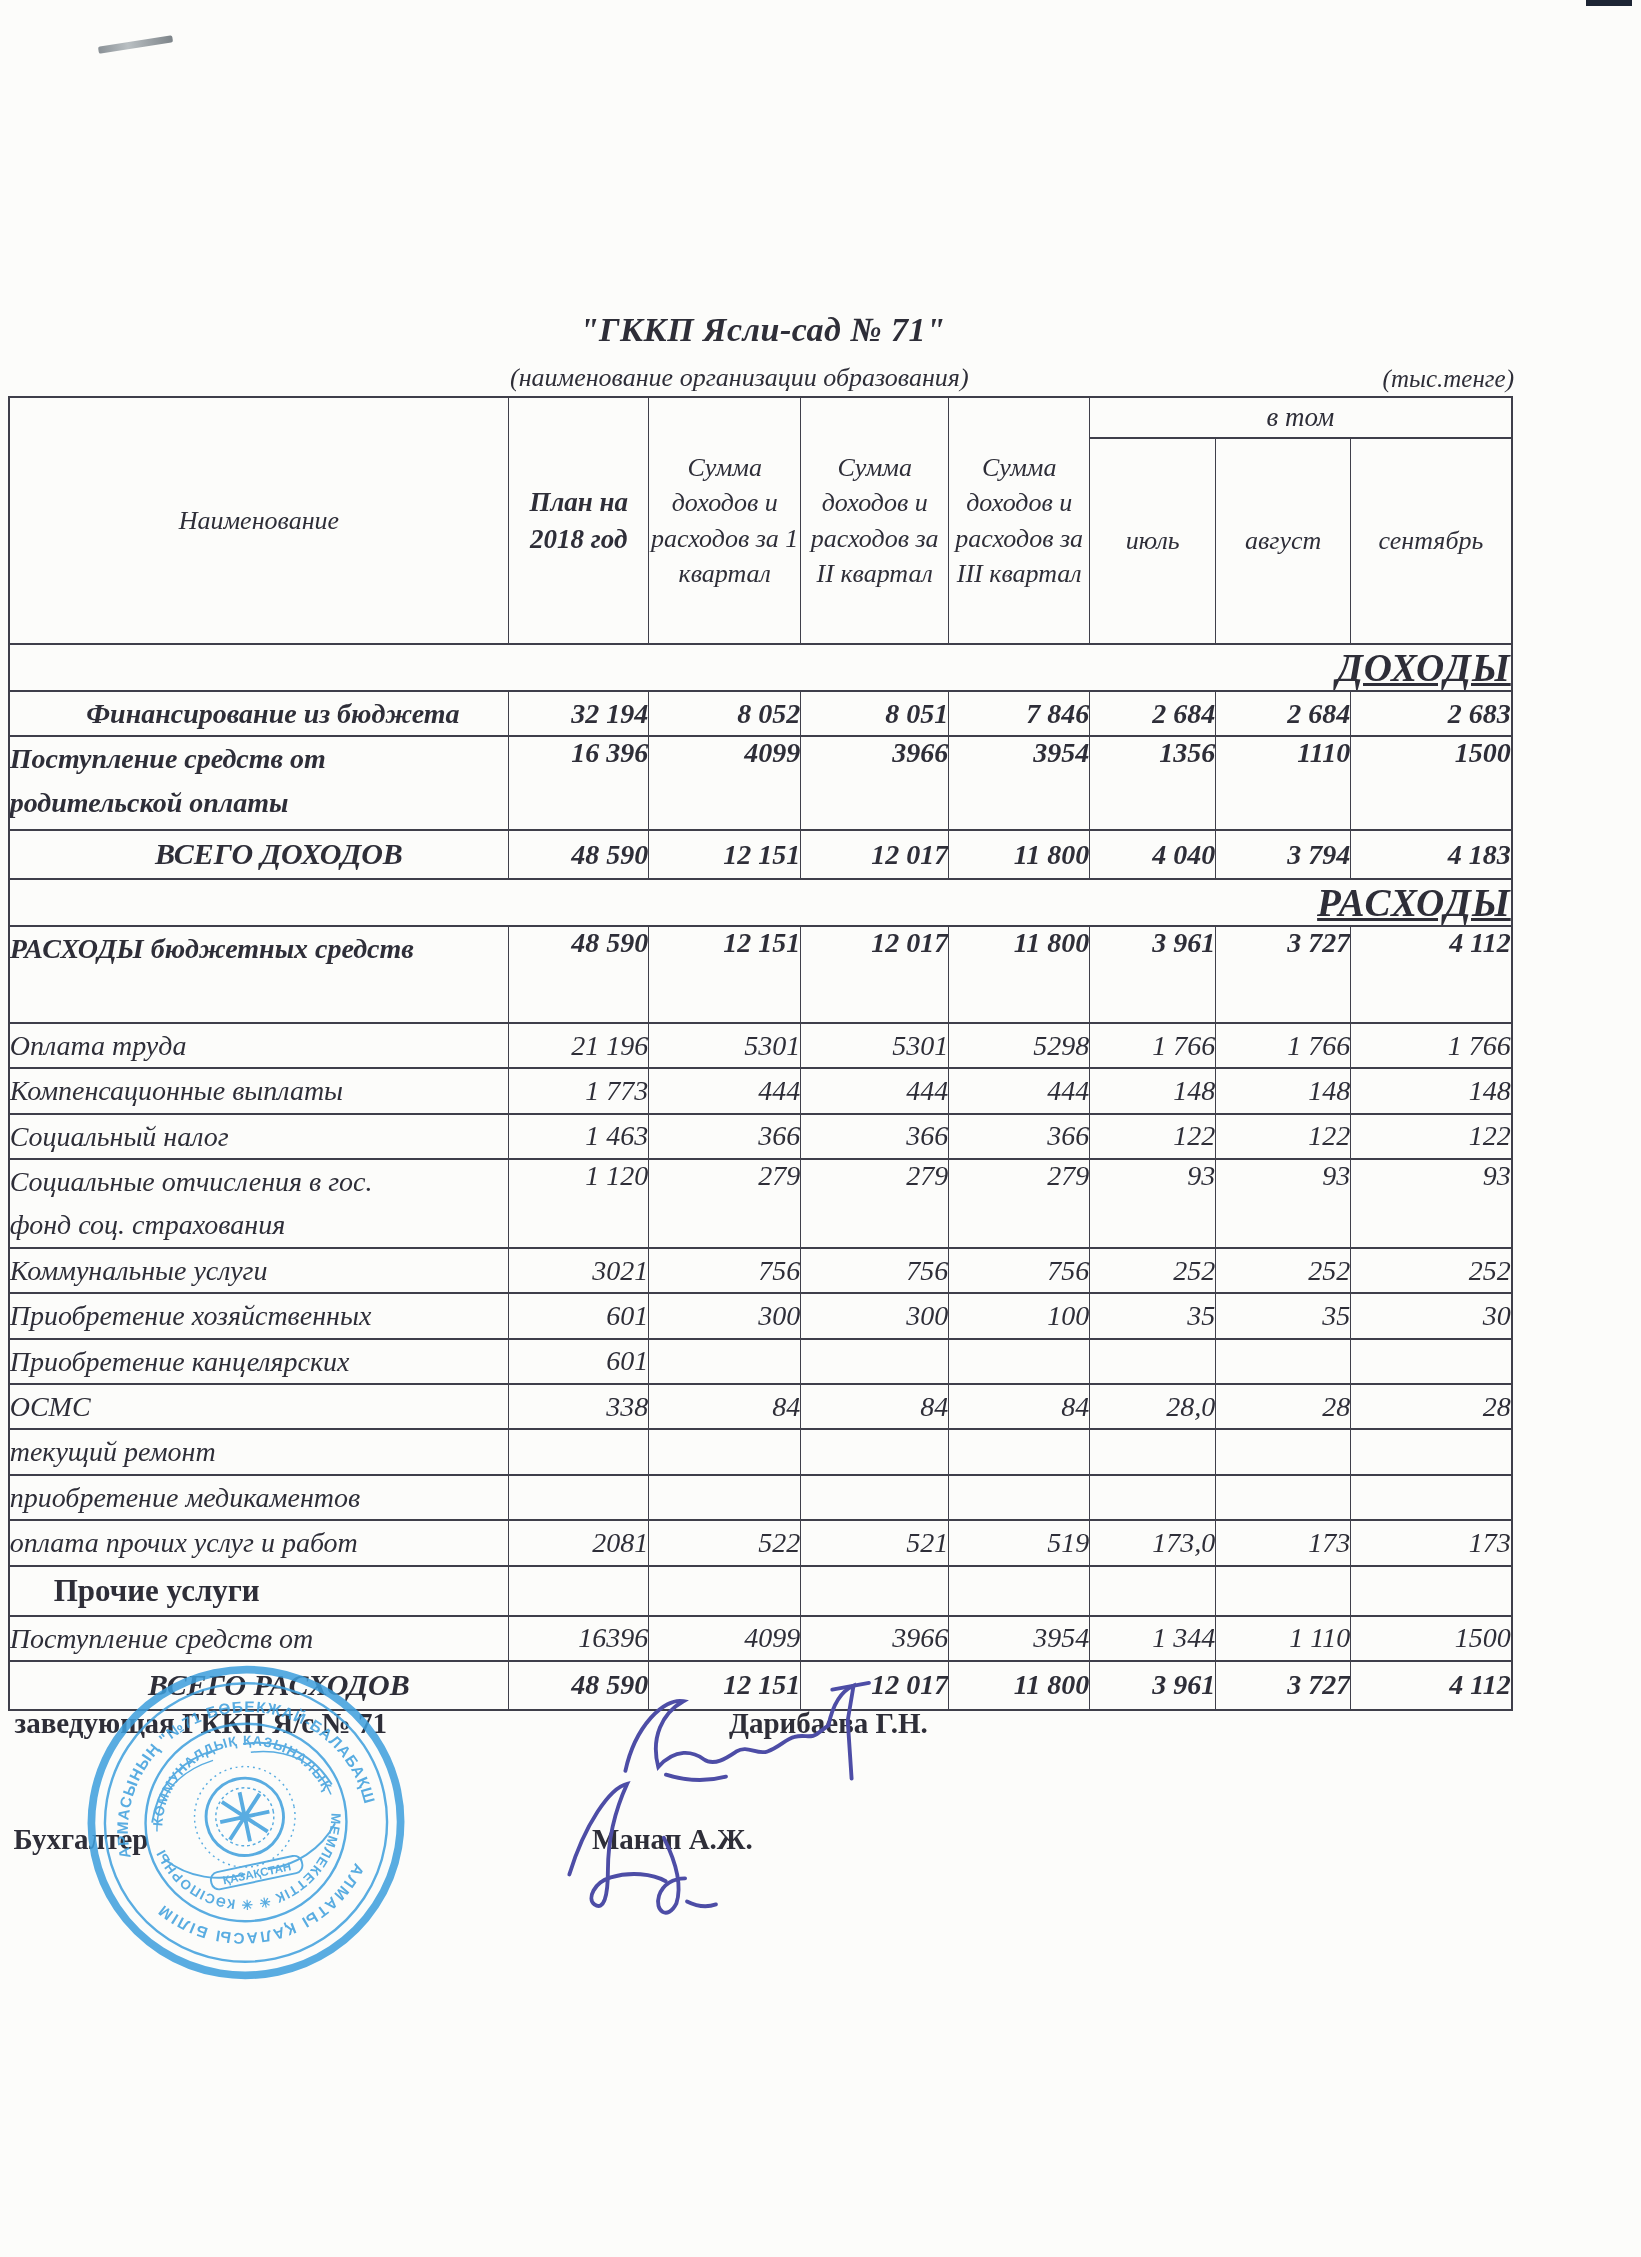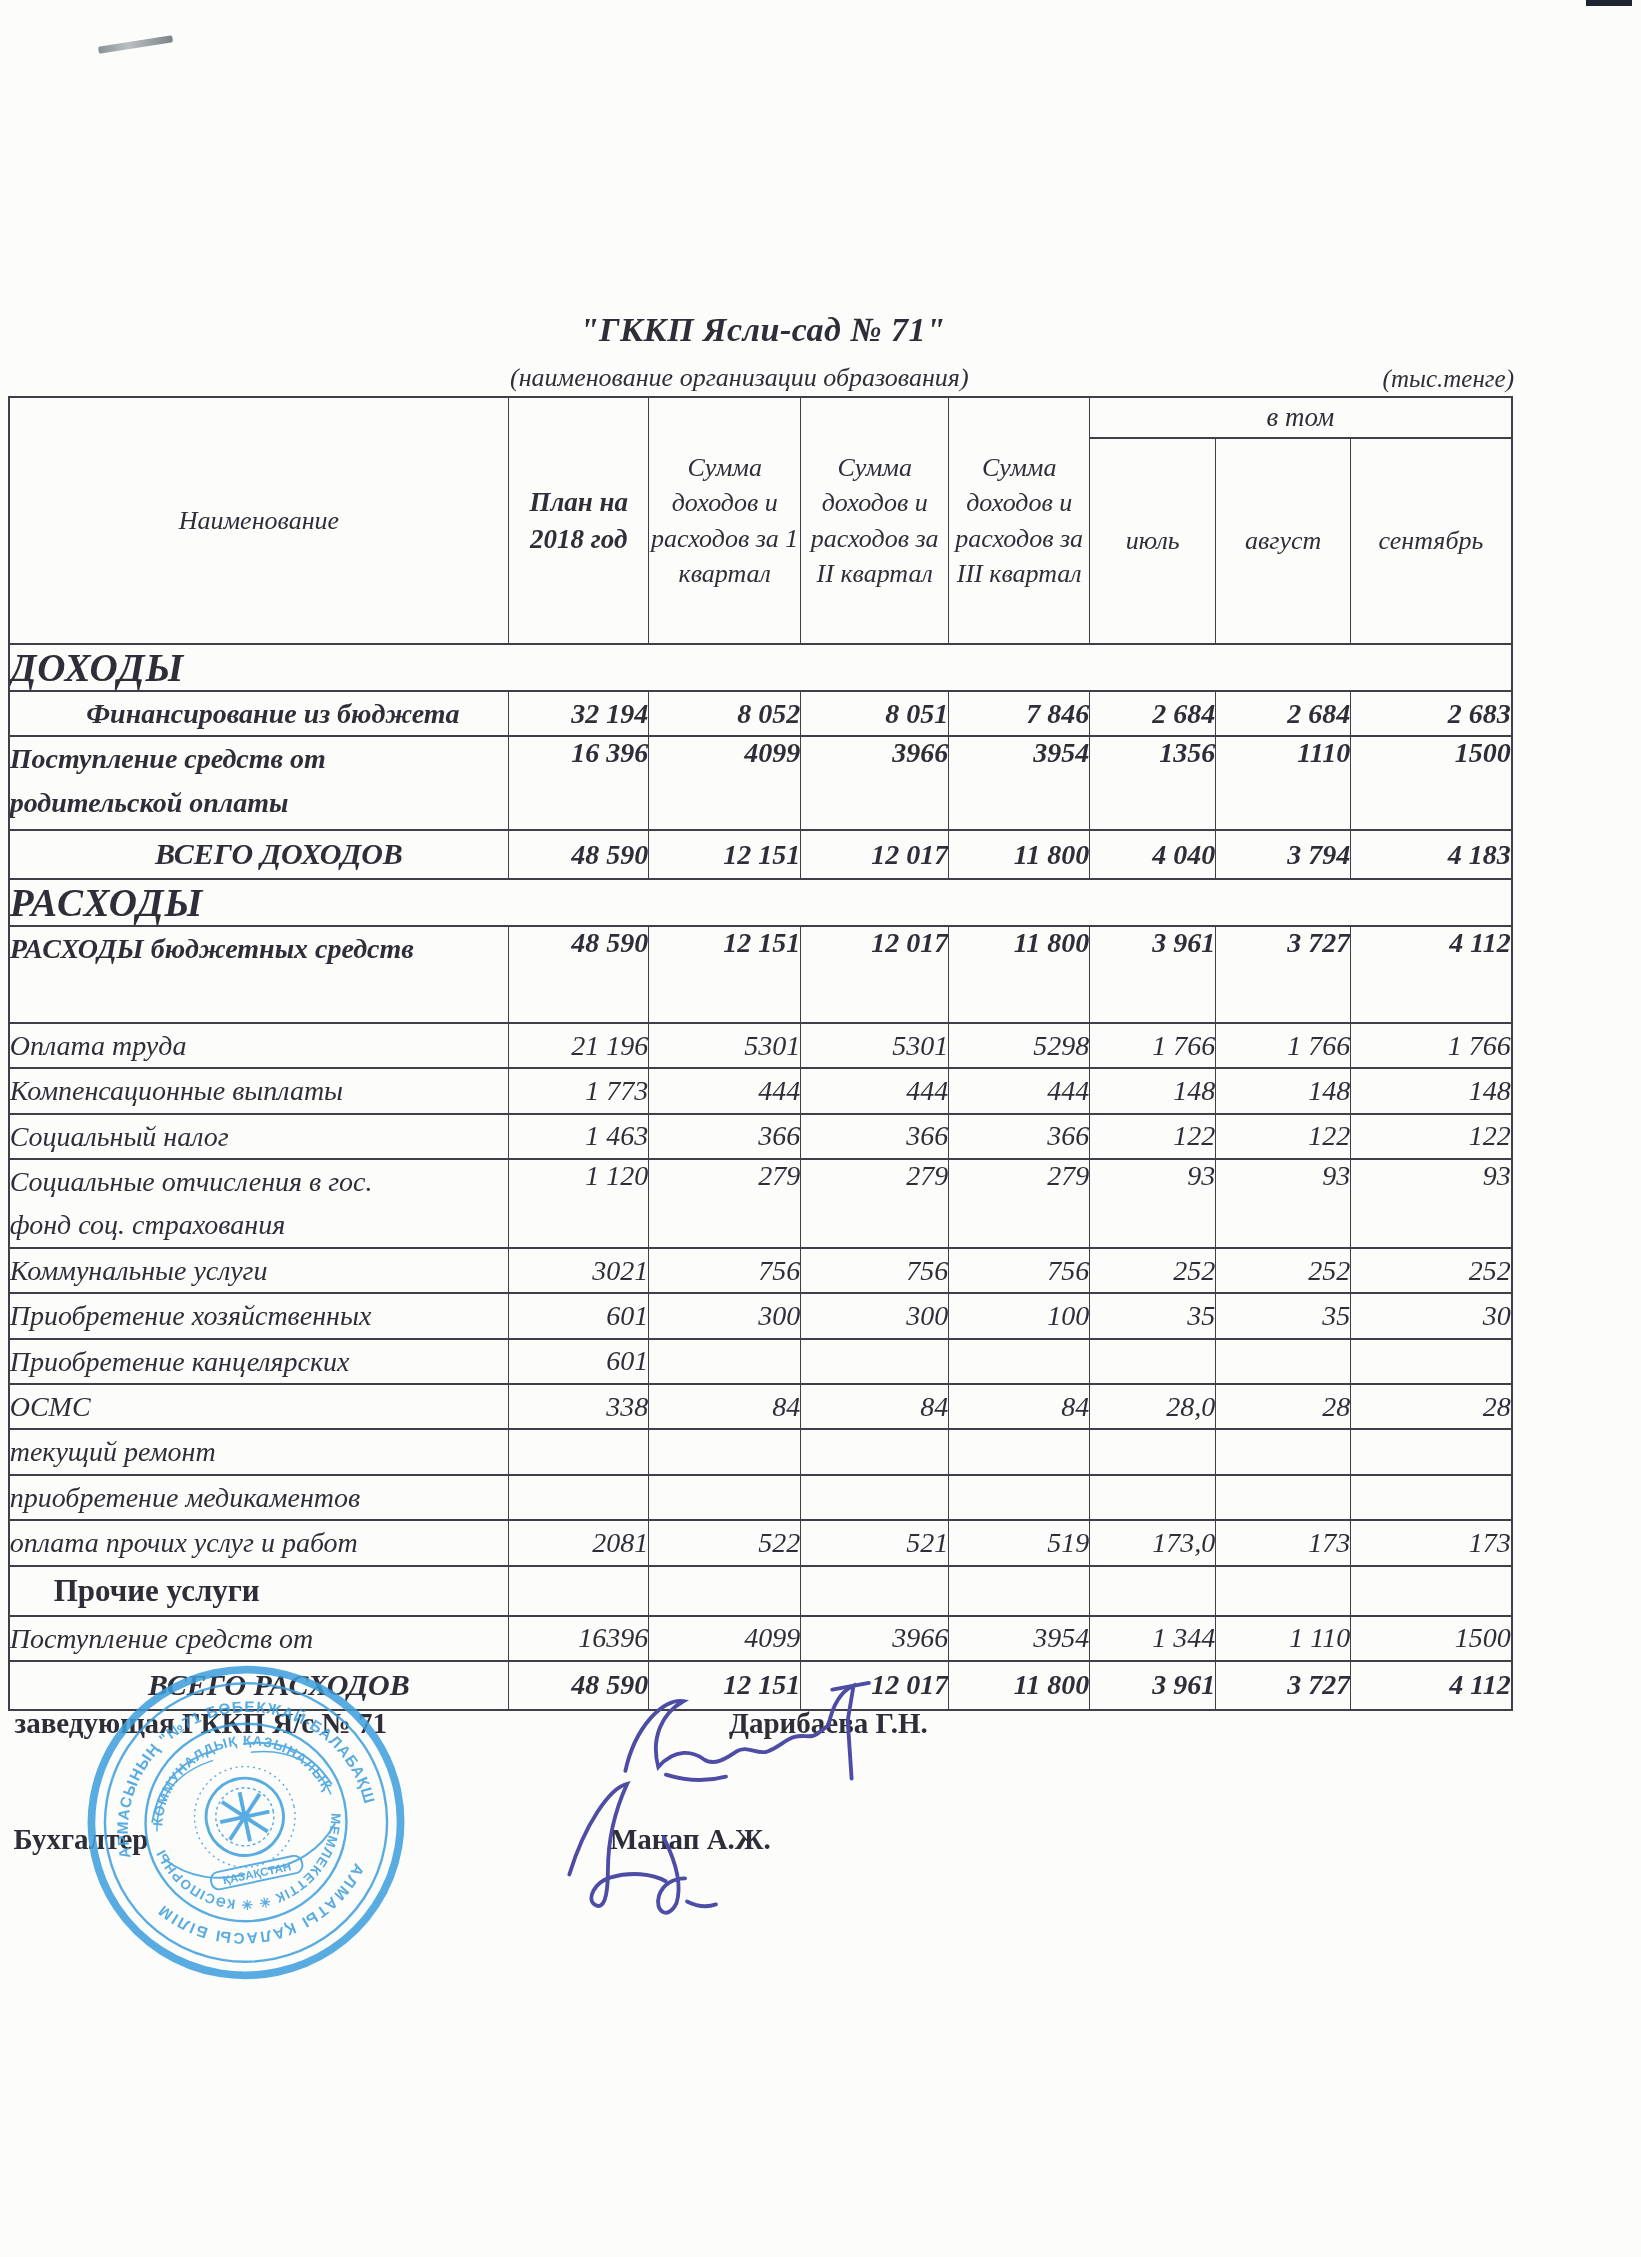--- a/index.html
+++ b/index.html
@@ -30,21 +30,21 @@
     overflow:hidden; padding:0;
   }
   thead th { font-weight:normal; font-style:italic; font-size:26px; text-align:center; vertical-align:middle; line-height:1.35; }
   thead th.h-plan { font-weight:bold; font-size:27px; }
   thead th.h-group { font-size:27px; }
   tr.head-months { height:206px; }
   tr.head-group { height:41px; }
 
   td.c-label { text-align:left; padding:1.9px 5.8px 1.9px 7.7px; font-style:italic; font-size:28px; line-height:1.55; white-space:pre-line; }
   td.c-num  { text-align:right; padding:1.9px 9.7px 1.9px 1.9px; font-style:italic; font-size:28px; }
-  td.c-section { text-align:left; font-weight:bold; font-style:italic; font-size:39px; letter-spacing:1px; }
+  td.c-section { text-align:right; font-weight:bold; font-style:italic; font-size:39px; letter-spacing:1px;text-decoration:underline; }
 
   tr.r-bold td { font-weight:bold; }
   tr.r-bold td.c-label.center { text-align:center;padding-left:28px; }
   tr.r-total td { font-weight:bold; }
   tr.r-total td.c-label { text-align:center; font-size:30px;padding-left:40px; }
   tr.r-group td.c-label { font-style:normal; font-weight:bold; font-size:31px; white-space:normal;padding-left:44px; }
   tr.r-tall td { vertical-align:top; }
 
   .sign-line { position:absolute; font-weight:bold; font-size:29px; }
   .sig-svg { position:absolute; }
@@ -277,21 +277,21 @@
           <td class="c-num">3 961</td>
           <td class="c-num">3 727</td>
           <td class="c-num">4 112</td>
         </tr>
       </tbody>
   </table>
 
   <div class="sign-line" style="left:14.5px; top:1707px;">заведующая ГККП Я/с  № 71</div>
   <div class="sign-line" style="left:729px; top:1707px;">Дарибаева Г.Н.</div>
   <div class="sign-line" style="left:13.5px; top:1823px;">Бухгалтер</div>
-  <div class="sign-line" style="left:610px; top:1823px;">Манап А.Ж.</div>
+  <div class="sign-line" style="left:592px; top:1823px;">Манап А.Ж.</div>
 
   <svg class="sig-svg" style="left:608px; top:1678px;" width="290" height="145" viewBox="0 0 300 150">
     <g fill="none" stroke="#4d4da6" stroke-width="4" stroke-linecap="round">
       <path d="M 18 96 C 28 50 58 20 78 24 C 56 36 44 62 52 92 C 70 72 88 76 99 84 C 110 92 124 82 133 76 C 144 69 154 80 165 76 C 177 72 184 63 193 61 C 203 58 209 63 216 58 L 228 49"></path>
       <path d="M 228 49 C 232 30 240 14 254 8 L 248 44 L 252 104"></path>
       <path d="M 232 12 L 270 5"></path>
       <path d="M 60 100 q 32 10 62 2"></path>
     </g>
   </svg>
 

